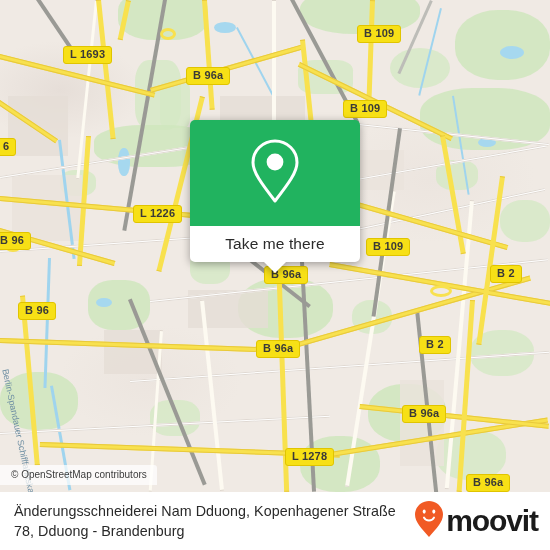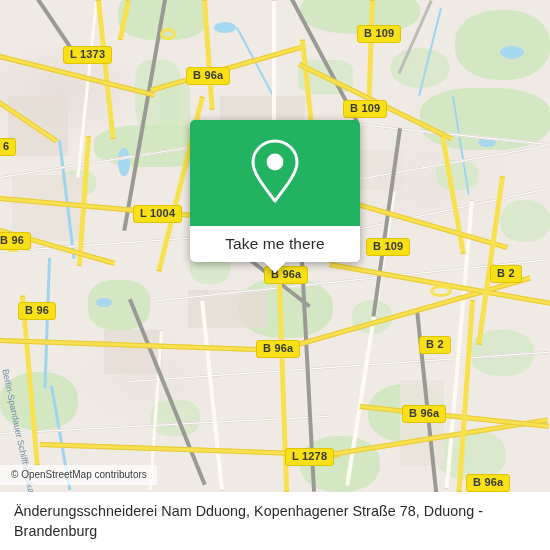--- a/index.html
+++ b/index.html
@@ -202,25 +202,25 @@
     <div class="road r-major" style="left:0px;top:100px;width:70px;height:5px;transform:rotate(34deg);"></div>
     <div class="road r-major" style="left:126px;top:0px;width:5px;height:40px;transform:rotate(12deg);"></div>
 
     <div style="position:absolute;left:160px;top:28px;width:16px;height:12px;border:3px solid #f8e14e;border-radius:50%;"></div>
     <div style="position:absolute;left:4px;top:238px;width:18px;height:14px;border:3px solid #f8e14e;border-radius:50%;"></div>
     <div style="position:absolute;left:430px;top:285px;width:22px;height:12px;border:3px solid #f8e14e;border-radius:50%;"></div>
 
     <div class="canal-label" style="left:10px;top:368px;transform:rotate(78deg);">Berlin-Spandauer Schifffahrtskanal</div>
 
     <div id="shield-layer">
-        <div class="shield" style="left: 63px; top: 46px;">L 1373</div>
+        <div class="shield" style="left: 63px; top: 46px;">L 1693</div>
         <div class="shield" style="left: 186px; top: 67px;">B 96a</div>
         <div class="shield" style="left: 357px; top: 25px;">B 109</div>
         <div class="shield" style="left: 343px; top: 100px;">B 109</div>
-        <div class="shield" style="left: 133px; top: 205px;">L 1004</div>
+        <div class="shield" style="left: 133px; top: 205px;">L 1226</div>
         <div class="shield" style="left: -7px; top: 232px;">B 96</div>
         <div class="shield" style="left: 18px; top: 302px;">B 96</div>
         <div class="shield" style="left: 264px; top: 266px;">B 96a</div>
         <div class="shield" style="left: 366px; top: 238px;">B 109</div>
         <div class="shield" style="left: 490px; top: 265px;">B 2</div>
         <div class="shield" style="left: 256px; top: 340px;">B 96a</div>
         <div class="shield" style="left: 419px; top: 336px;">B 2</div>
         <div class="shield" style="left: 402px; top: 405px;">B 96a</div>
         <div class="shield" style="left: 285px; top: 448px;">L 1278</div>
         <div class="shield" style="left: 466px; top: 474px;">B 96a</div>
@@ -240,15 +240,26 @@
       </div>
       <div class="card-bottom">
         <span class="card-label">Take me there</span>
         <span class="card-tail"></span>
       </div>
     </div>
   </div>
 
   <div class="footer">
     <div class="footer-title">Änderungsschneiderei Nam Dduong, Kopenhagener Straße 78, Dduong - Brandenburg</div>
+    <div class="brand">
+      <span>
+        <svg width="30" height="38" viewBox="0 0 30 38" aria-hidden="true">
+          <path d="M15 1 C7.3 1 1 7.1 1 14.6 C1 22 7.3 28.4 15 37 C22.7 28.4 29 22 29 14.6 C29 7.1 22.7 1 15 1 Z" fill="#f15a24"></path>
+          <ellipse cx="10.2" cy="11.6" rx="1.5" ry="2.1" fill="#ffffff"></ellipse>
+          <ellipse cx="19.8" cy="11.6" rx="1.5" ry="2.1" fill="#ffffff"></ellipse>
+          <path d="M10 17.6 C12 21.4 18 21.4 20 17.6" stroke="#ffffff" stroke-width="2" fill="none" stroke-linecap="round"></path>
+        </svg>
+      </span>
+      <span class="brand-word">moovit</span>
+    </div>
   </div>
 
 </div>
 
 </body></html>

